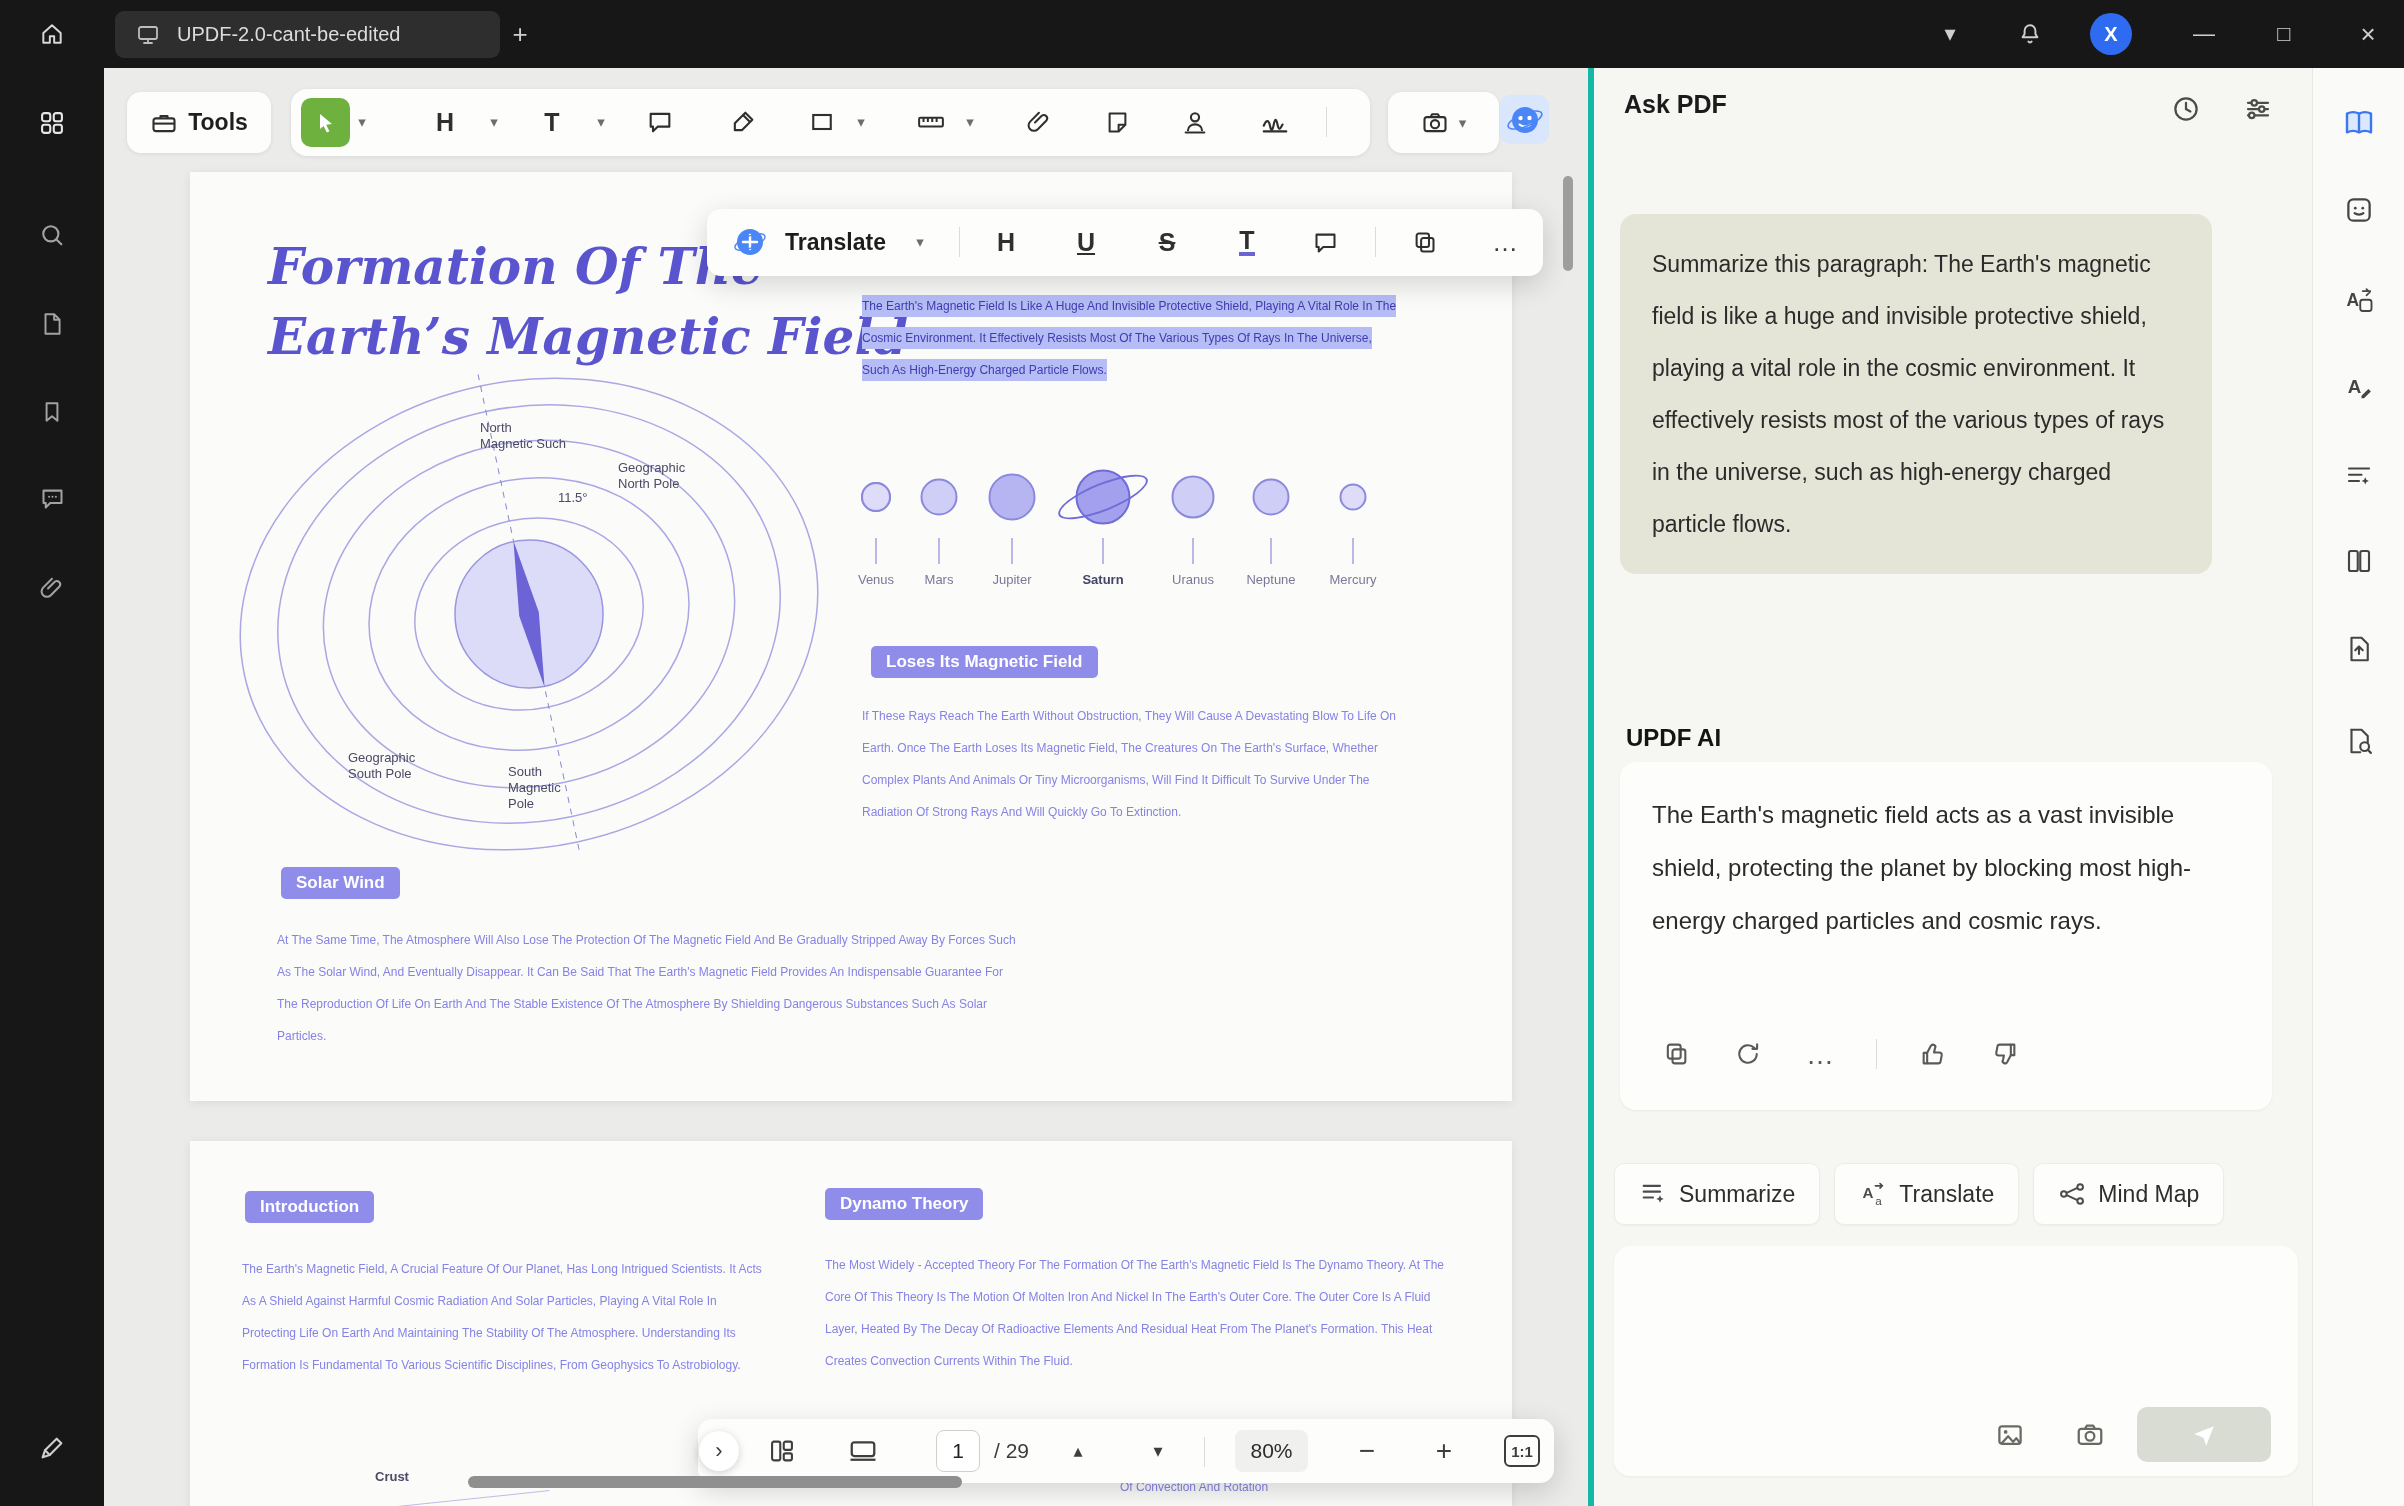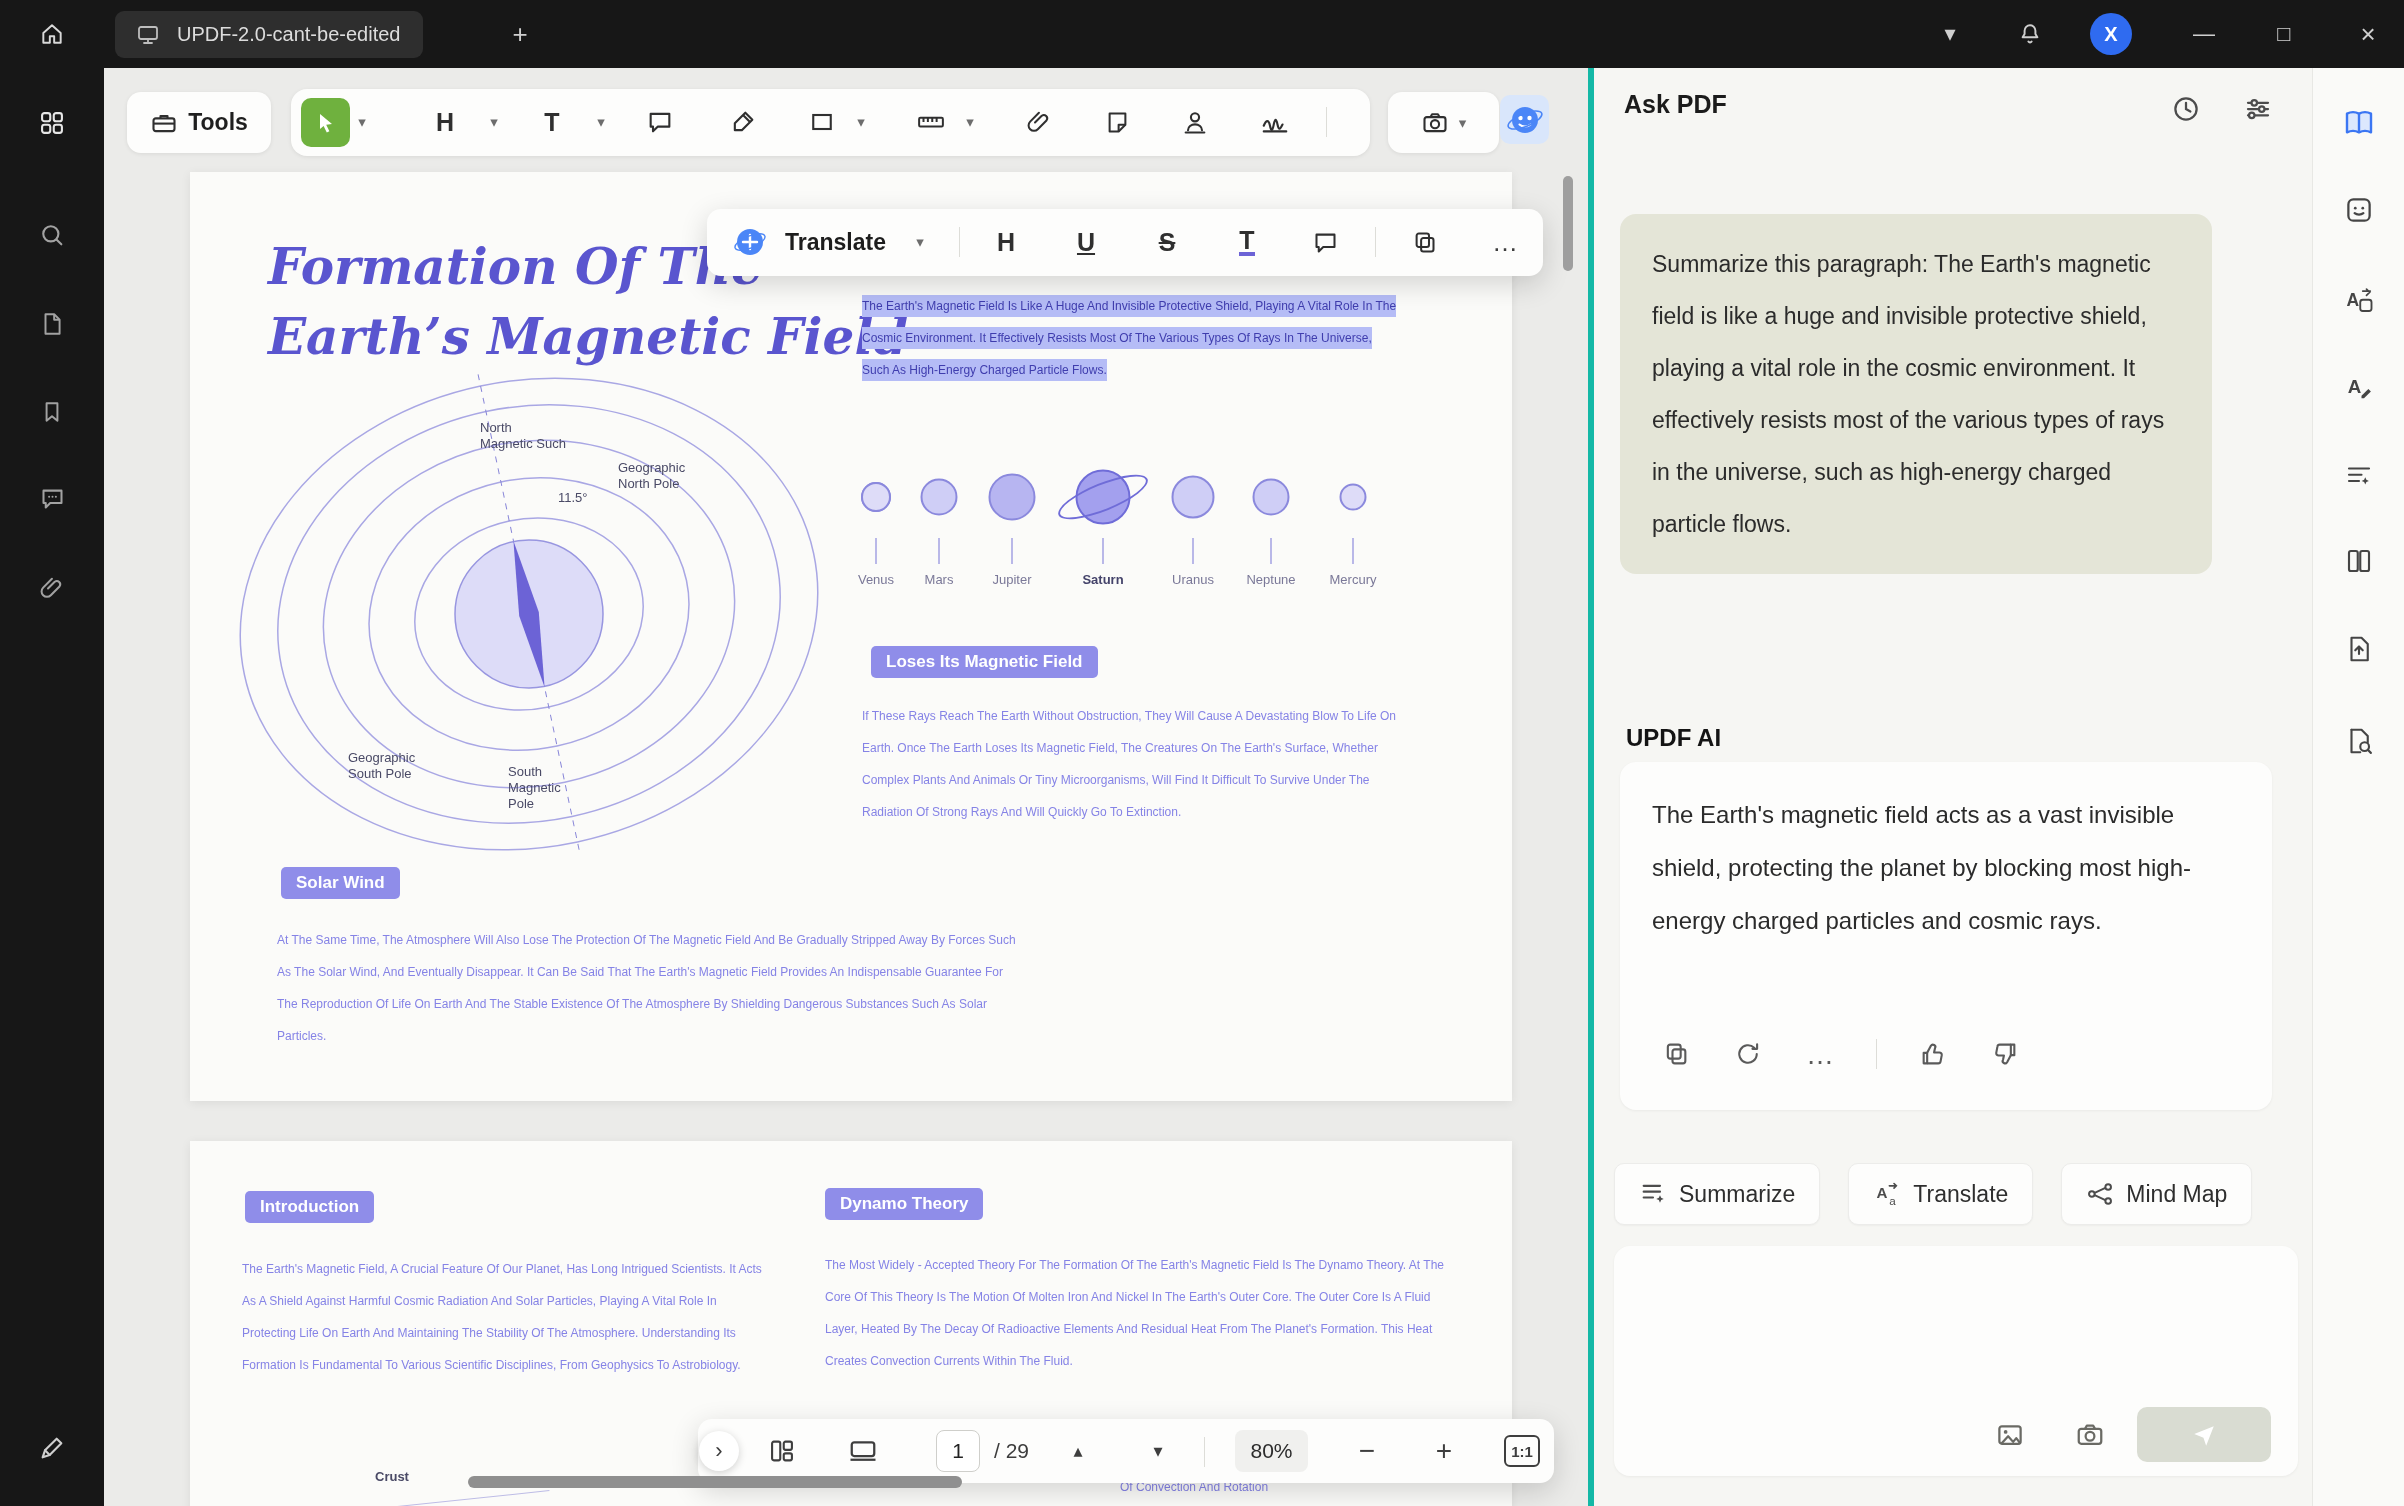--- a/index.html
+++ b/index.html
@@ -2,21 +2,21 @@
 <html><head>
 <meta charset="utf-8">
 <style>
 *{margin:0;padding:0;box-sizing:border-box}
 body{font-family:"Liberation Sans",sans-serif;background:#555}
 .app{position:relative;width:2404px;height:1506px;background:#ebebe9;overflow:hidden}
 
 .topbar{position:absolute;left:0;top:0;width:2404px;height:68px;background:#171717}
 .leftrail{position:absolute;left:0;top:68px;width:104px;height:1438px;background:#171717}
 .railicon{position:absolute;left:30px;width:44px;height:44px;color:#a2a2a2;display:flex;align-items:center;justify-content:center}
-.tab{position:absolute;left:115px;top:11px;width:308px;height:47px;background:#2e2e2e;border-radius:9px;display:flex;align-items:center;gap:12px;padding:0 16px;color:#dcdcdc;font-size:20px}
+.tab{position:absolute;left:115px;top:11px;width:385px;height:47px;background:#2e2e2e;border-radius:9px;display:flex;align-items:center;gap:12px;padding:0 16px;color:#dcdcdc;font-size:20px}
 .tbicon{width:34px;height:34px;display:flex;align-items:center;justify-content:center;color:#bdbdbd}
 .winctl{position:absolute;top:14px;width:40px;height:40px;display:flex;align-items:center;justify-content:center;color:#cfcfcf;font-size:22px}
 .avatar{position:absolute;top:13px;width:42px;height:42px;border-radius:50%;background:#2f6bf0;color:#fff;font-size:20px;font-weight:bold;display:flex;align-items:center;justify-content:center}
 
 .main{position:absolute;left:104px;top:68px;width:1484px;height:1438px;background:#ebebe9;overflow:hidden}
 .pill{position:absolute;background:#fdfdfc;border-radius:14px;box-shadow:0 1px 4px rgba(0,0,0,.08);display:flex;align-items:center;justify-content:center;gap:10px}
 .toolbox{position:absolute;left:187px;top:21px;width:1079px;height:67px;background:#fdfdfc;border-radius:16px;box-shadow:0 1px 4px rgba(0,0,0,.08)}
 .tool{position:absolute;top:11px;width:44px;height:44px;display:flex;align-items:center;justify-content:center;color:#2f2f2f}
 .letter{font-size:25px;font-weight:bold;color:#2f2f2f}
 .chev{font-size:15px;color:#6d6d6d}
@@ -45,21 +45,21 @@
 .scrollv{position:absolute;left:1459px;top:108px;width:10px;height:95px;background:#9e9e9e;border-radius:5px}
 
 .askpanel{position:absolute;left:1588px;top:68px;width:724px;height:1438px;background:#f6f6f3;border-left:6px solid #14b8a6}
 .ask-title{position:absolute;left:30px;top:22px;font-size:25px;font-weight:bold;color:#1b1b1b}
 .hicon{position:absolute;top:22px;width:38px;height:38px;color:#4c4c4c;display:flex;align-items:center;justify-content:center}
 .usercard{position:absolute;left:26px;top:146px;width:592px;border-radius:16px;background:#e4e5d7;padding:24px 32px;font-size:23px;line-height:52px;color:#2b2b2b}
 .ai-label{position:absolute;left:32px;top:656px;font-size:24px;font-weight:bold;color:#141414}
 .aicard{position:absolute;left:26px;top:694px;width:652px;height:348px;border-radius:16px;background:#fdfdfc;box-shadow:0 1px 3px rgba(0,0,0,.05);padding:26px 32px;font-size:24px;line-height:53px;color:#2b2b2b}
 .msgtools{position:absolute;left:40px;top:276px;display:flex;align-items:center;gap:40px;color:#5a5a5a}
 .msgtools .mt{width:32px;height:32px;display:flex;align-items:center;justify-content:center}
-.actions{position:absolute;left:20px;top:1095px;display:flex;gap:28px}
+.actions{position:absolute;left:20px;top:1095px;display:flex;gap:14px}
 .actionbtn{height:62px;padding:0 24px;background:#fdfdfc;border:1px solid #ececea;border-radius:10px;display:flex;align-items:center;gap:12px;font-size:23px;color:#2e2e2e;box-shadow:0 1px 2px rgba(0,0,0,.04)}
 .inputcard{position:absolute;left:20px;top:1178px;width:684px;height:230px;background:#fdfdfc;border-radius:16px;box-shadow:0 1px 3px rgba(0,0,0,.05);padding:26px 28px}
 .placeholder{font-size:23px;color:#9c9c96;display:flex;align-items:center;gap:9px}
 .keycap{display:inline-flex;align-items:center;justify-content:center;width:36px;height:30px;background:#f2f2ef;border:1px solid #ddddd8;border-radius:6px;font-size:18px;color:#7a7a74}
 .incicon{position:absolute;width:40px;height:40px;color:#6a6a64;display:flex;align-items:center;justify-content:center}
 .sendbtn{position:absolute;left:523px;top:161px;width:134px;height:55px;background:#d9dcd2;border-radius:10px;display:flex;align-items:center;justify-content:center;color:#fff}
 
 .rightrail{position:absolute;left:2312px;top:68px;width:92px;height:1438px;background:#fafaf8;border-left:1px solid #e8e8e4}
 .rricon{position:absolute;left:24px;width:44px;height:44px;color:#454545;display:flex;align-items:center;justify-content:center}
 .active-blue{color:#3b76f3}

